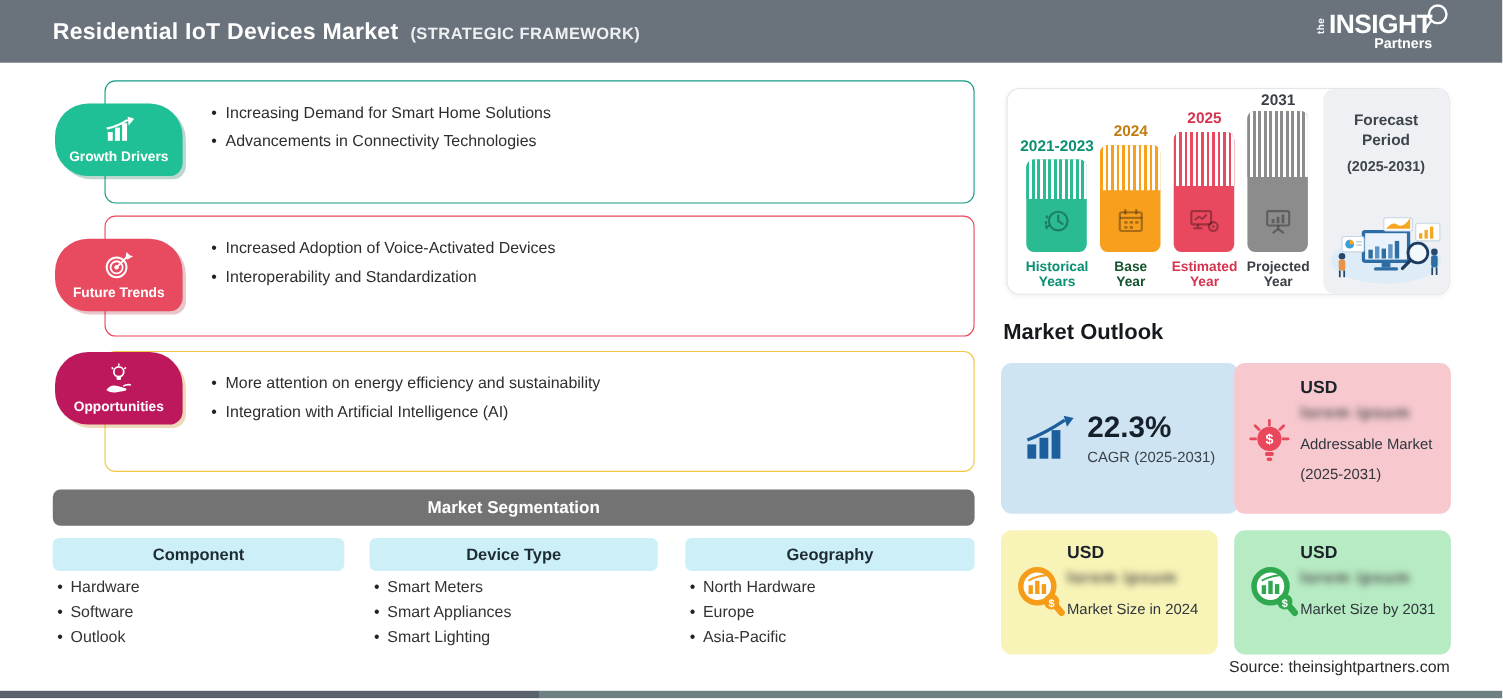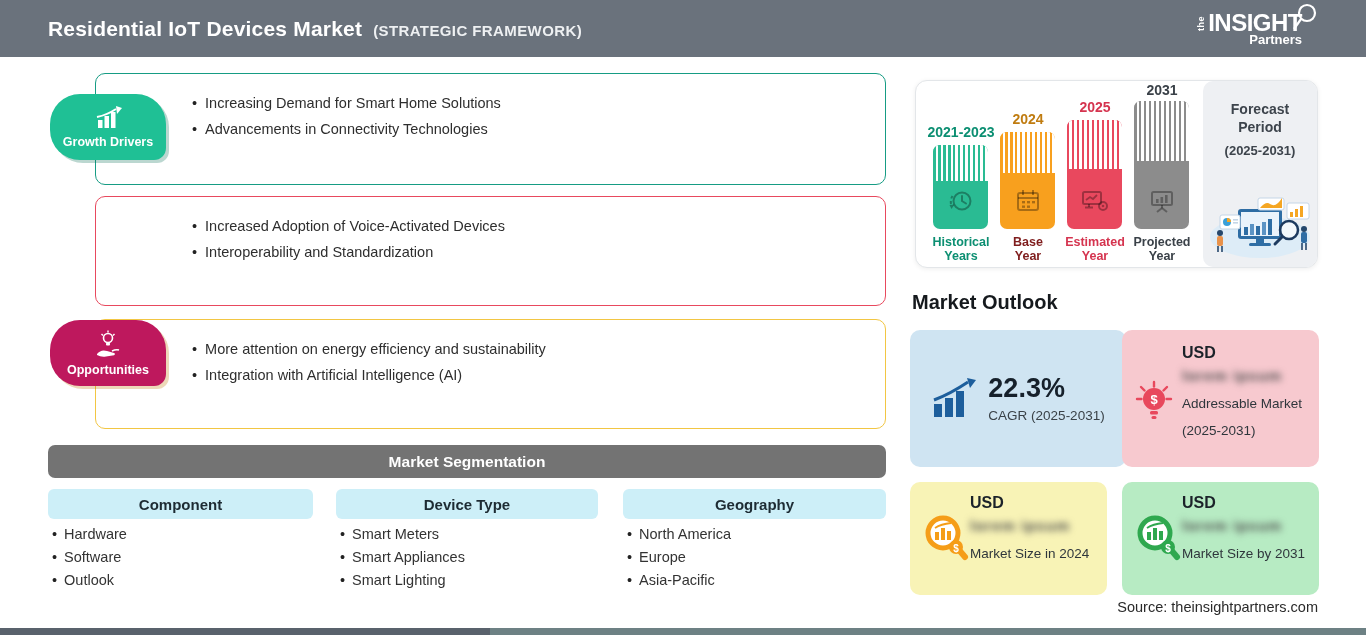--- a/index.html
+++ b/index.html
@@ -74,21 +74,21 @@
   .tbar-icon { position:absolute; left:50%; transform:translateX(-50%); bottom:14px; color:rgba(0,0,0,.32); }
 
   .tyear { position:absolute; width:90px; text-align:center; font-weight:bold; font-size:14px; }
   .tyear-0 { left:0px;   top:43px; color:#0c8f72; }
   .tyear-1 { left:67px;  top:30px; color:#c07c10; }
   .tyear-2 { left:134px; top:18px; color:#d5344f; }
   .tyear-3 { left:201px; top:1px;  color:#3a4148; }
   .tlabel { position:absolute; top:154px; width:90px; text-align:center; font-weight:bold;
             font-size:12.5px; line-height:14px; }
   .tlabel-0 { left:0px;   color:#0c8f72; }
-  .tlabel-1 { left:67px;  color:#7f1d1d; }
+  .tlabel-1 { left:67px;  color:#14532d; }
   .tlabel-2 { left:134px; color:#d5344f; }
   .tlabel-3 { left:201px; color:#3a4148; }
 
   
   .outlook-title { position:absolute; left:912px; top:291px; font-size:20px; font-weight:bold; color:#15191d; }
   .card { position:absolute; border-radius:10px; }
   .card-blue   { left:910px;  top:330px; width:216px; height:137px; background:#cfe4f2;
                  display:flex; align-items:center; justify-content:center; gap:11px; }
   .card-pink   { left:1122px; top:330px; width:197px; height:137px; background:#f7c9cf; }
   .card-yellow { left:910px;  top:482px; width:197px; height:113px; background:#f8f3b6; }
@@ -147,20 +147,30 @@
     </svg>
     <span class="badge-label">Growth Drivers</span>
   </div>
 
   <div class="fbox fbox-trends">
     <div class="fbullets">
       <div class="fbullet">Increased Adoption of Voice-Activated Devices</div>
       <div class="fbullet">Interoperability and Standardization</div>
     </div>
   </div>
+  <div class="badge badge-trends">
+    <svg width="28" height="28" viewBox="0 0 28 28">
+      <circle cx="12" cy="15" r="9" fill="none" stroke="#fff" stroke-width="1.8"></circle>
+      <circle cx="12" cy="15" r="5.5" fill="none" stroke="#fff" stroke-width="1.6"></circle>
+      <circle cx="12" cy="15" r="2" fill="#fff"></circle>
+      <line x1="12" y1="15" x2="21" y2="6" stroke="#fff" stroke-width="1.6"></line>
+      <polygon points="20,7 21,1 24,4 27,5 22,8" fill="#fff"></polygon>
+    </svg>
+    <span class="badge-label">Future Trends</span>
+  </div>
 
   <div class="fbox fbox-opps">
     <div class="fbullets">
       <div class="fbullet">More attention on energy efficiency and sustainability</div>
       <div class="fbullet">Integration with Artificial Intelligence (AI)</div>
     </div>
   </div>
   <div class="badge badge-opps">
     <svg width="30" height="30" viewBox="0 0 30 30">
       <circle cx="15" cy="8" r="4.5" fill="none" stroke="#fff" stroke-width="1.6"></circle>
@@ -184,21 +194,21 @@
     <div class="seg-item">Hardware</div>
     <div class="seg-item">Software</div>
     <div class="seg-item">Outlook</div>
   </div>
   <div class="seg-list seg-list-1">
     <div class="seg-item">Smart Meters</div>
     <div class="seg-item">Smart Appliances</div>
     <div class="seg-item">Smart Lighting</div>
   </div>
   <div class="seg-list seg-list-2">
-    <div class="seg-item">North America</div>
+    <div class="seg-item">North Hardware</div>
     <div class="seg-item">Europe</div>
     <div class="seg-item">Asia-Pacific</div>
   </div>
 
   <div class="timeline">
     <span class="tyear tyear-0">2021-2023</span>
     <span class="tyear tyear-1">2024</span>
     <span class="tyear tyear-2">2025</span>
     <span class="tyear tyear-3">2031</span>
 

